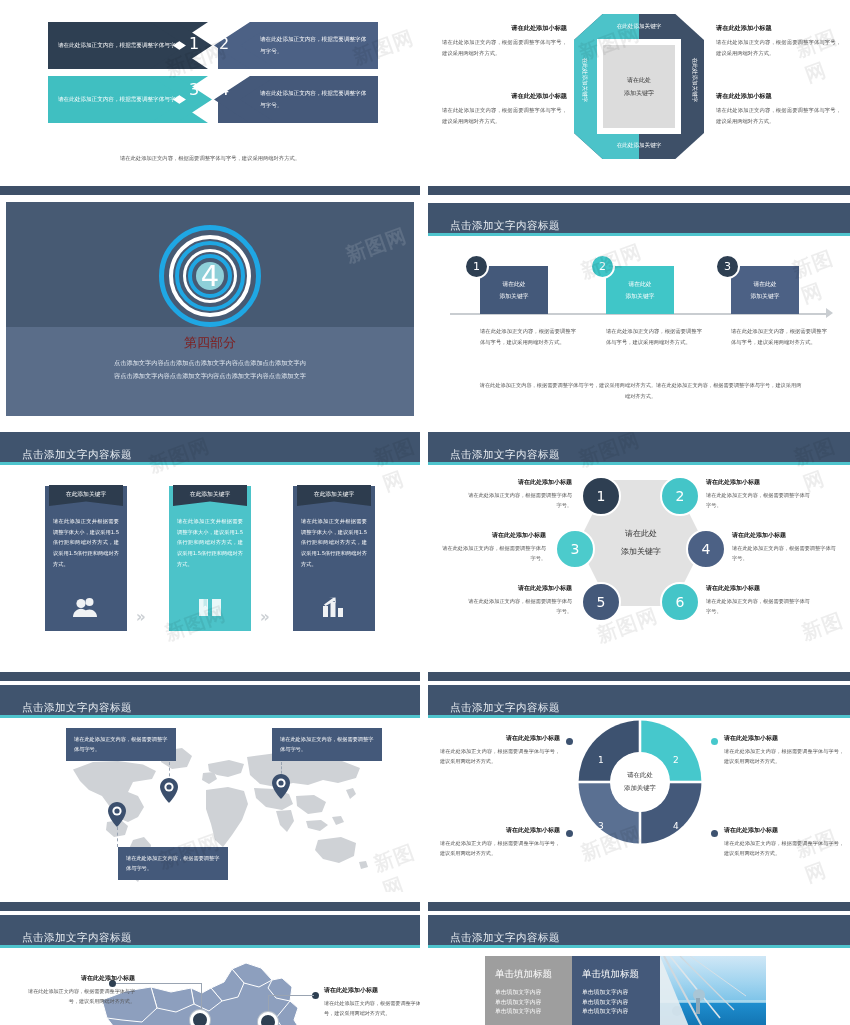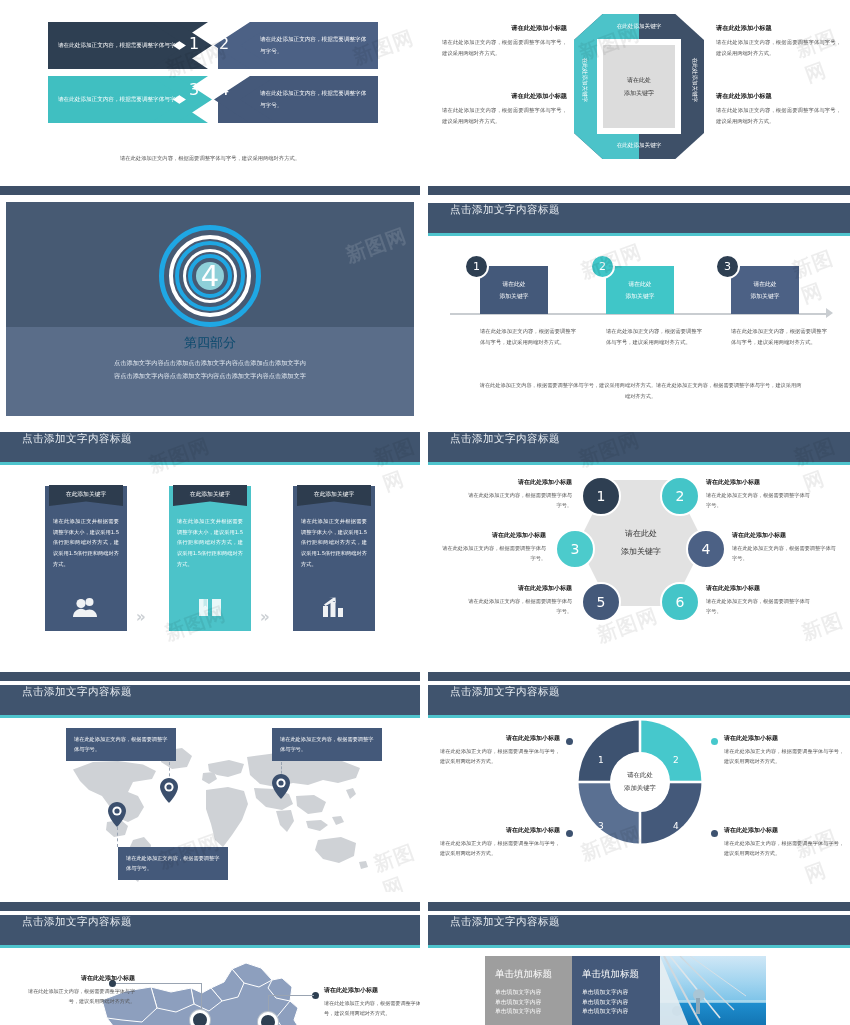--- a/index.html
+++ b/index.html
@@ -9,21 +9,21 @@
     font-family:"DejaVu Sans","Liberation Sans",sans-serif;
     overflow:hidden;
     position:relative;
   }
   .page { position:relative; width:850px; height:1025px; }
   .panel { position:absolute; overflow:hidden; background:#fff; }
 
   
   .topstrip { position:absolute; left:0; top:0; width:100%; height:9px; background:#3e5068; }
   .titlebar { position:absolute; left:0; width:100%; height:30px; background:#40546e;
-              display:flex; align-items:flex-start; }
+              display:flex; align-items:flex-end; }
   .titlebar span { color:#e9eef3; font-size:10.5px; margin-left:22px; letter-spacing:.5px; }
   .titleunderline { position:absolute; left:0; width:100%; height:2.5px; background:#4ec4cd; }
 
   .wm { position:absolute; color:rgba(0,0,0,0.07); font-size:20px; font-weight:bold;
         transform:rotate(-20deg); pointer-events:none; letter-spacing:1px;}
 
   
   .p1 { left:0; top:0; width:420px; height:178px; }
   .arrowrow { position:absolute; }
   .arw { position:absolute; display:flex; align-items:center; }
@@ -67,21 +67,21 @@
   .p3 { left:0; top:186px; width:420px; height:236px; }
   .p3 .topstrip{ background:#3e5068; }
   .coverTop { position:absolute; left:6px; top:16px; width:408px; height:125px; background:#475a73; }
   .coverBot { position:absolute; left:6px; top:141px; width:408px; height:89px; background:#5a6d89; }
   .rings { position:absolute; left:159px; top:39px; width:102px; height:102px; }
   .ring { position:absolute; border-radius:50%; }
   .bignum { position:absolute; left:0; top:0; width:100%; height:100%;
             display:flex; align-items:center; justify-content:center;
             color:#ffffff; font-size:29px; }
   .covTitle { position:absolute; left:0; top:148px; width:420px; text-align:center;
-              color:#0c4a6e; font-size:13px; }
+              color:#7f1d1d; font-size:13px; }
   .covBody { position:absolute; left:60px; top:170px; width:300px; text-align:center;
              color:#e8eef5; font-size:6.2px; line-height:2.1; }
 
   
   .p4 { left:428px; top:186px; width:422px; height:236px; }
   .tlbox { position:absolute; width:68px; height:48px; display:flex; flex-direction:column;
            align-items:center; justify-content:center; color:#fff; font-size:5.8px; line-height:2.1; }
   .tlcircle { position:absolute; width:25px; height:25px; border-radius:50%;
               display:flex; align-items:center; justify-content:center;
               color:#fff; font-size:11px; border:2px solid #fff; }

